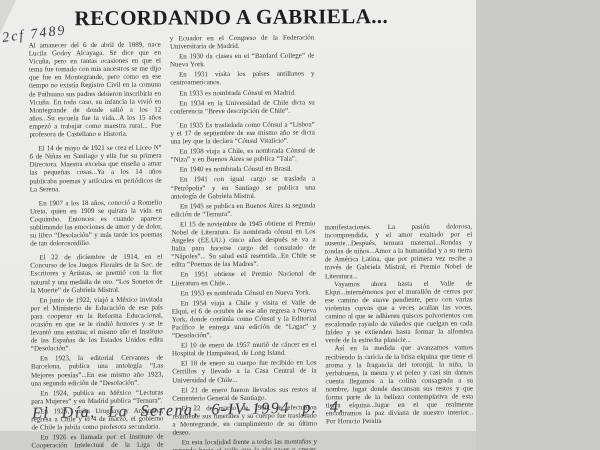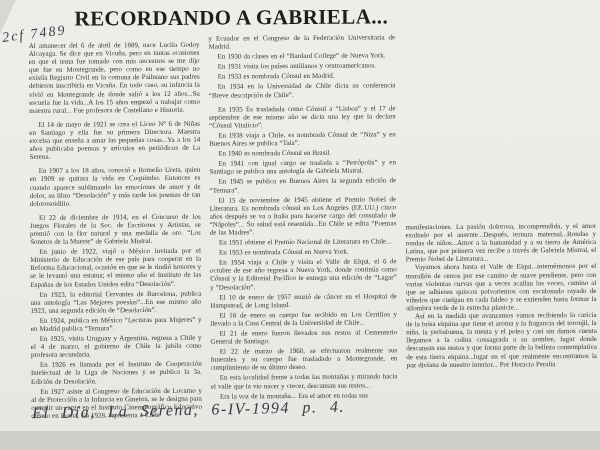--- a/index.html
+++ b/index.html
@@ -4,21 +4,21 @@
 <style>
   html, body {
     margin: 0; padding: 0;
     width: 600px; height: 450px;
     overflow: hidden;
     background: #cbcac7;
     font-family: "Liberation Serif", "DejaVu Serif", serif;
   }
   .scan {
     position: relative;
-    width: 600px; height: 450px;
+    width: 476px; height: 450px;
     background: linear-gradient(180deg, #d8d7d4 0%, #d0cfcc 100%);
   }
   .clipping {
     position: absolute;
     left: 0; top: 0; right: 0; height: 431px;
     background: linear-gradient(180deg, #efedea 0%, #ecebe7 55%, #e7e6e2 100%);
     box-shadow: 0 2px 3px rgba(0,0,0,0.25);
     clip-path: polygon(16px 0, 100% 0, 100% 100%, 0 100%, 0 34px);
   }
   .tilt {

